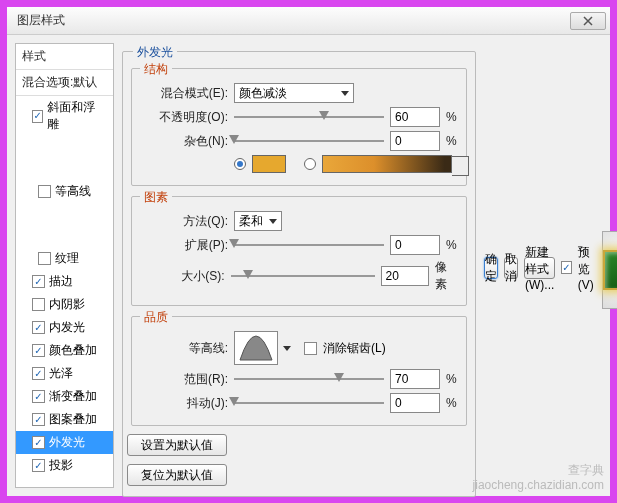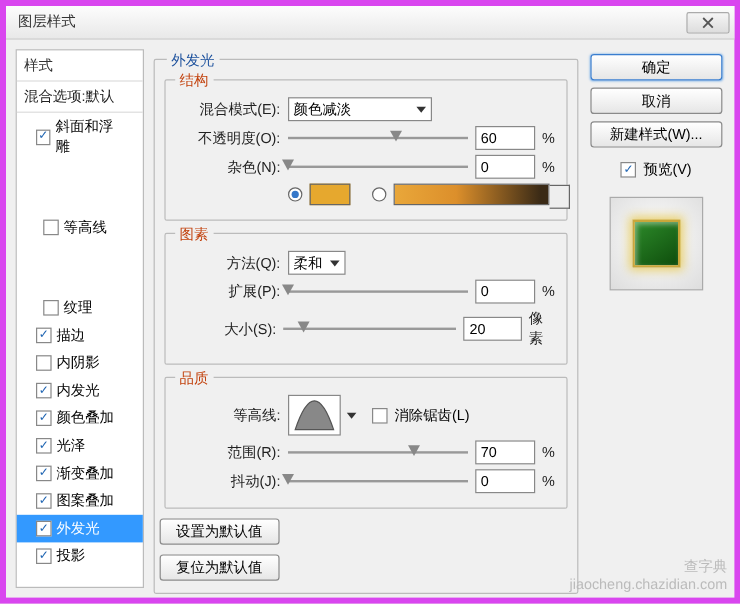--- a/index.html
+++ b/index.html
@@ -1,33 +1,33 @@
 <!DOCTYPE html>
 <html><head>
 <meta charset="utf-8">
 <style>
 * { box-sizing: border-box; margin: 0; padding: 0; font-family: "Microsoft YaHei", SimSun, sans-serif; font-size: 12px; }
 body { background: #f0f0f0; }
-.dialog { width: 617px; height: 503px; background: #f0f0f0; border: 5px solid #d946ef; position: relative; }
+.dialog { width: 617px; height: 503px; background: #f0f0f0; border: 7px solid #d946ef; position: relative; }
 .titlebar { height: 28px; background: linear-gradient(#fdfdfd, #e8e8e8); border-bottom: 1px solid #ccc; display: flex; align-items: center; padding: 0 4px; }
 .titlebar-title { flex: 1; padding-left: 6px; color: #333; }
 .close-btn { width: 36px; height: 18px; background: linear-gradient(#f5f5f5,#ddd); border: 1px solid #aaa; border-radius: 2px; display: flex; align-items: center; justify-content: center; cursor: pointer; }
 .close-btn svg { width: 10px; height: 10px; }
 .body { display: flex; padding: 8px; gap: 8px; height: calc(100% - 28px); }
 .sidebar { width: 110px; border: 1px solid #bbb; background: #fff; }
 .sidebar-header { padding: 4px 6px; border-bottom: 1px solid #ddd; color: #333; }
 .sidebar-sub { padding: 4px 6px; border-bottom: 1px solid #ddd; color: #222; }
 .sidebar-item { display: flex; align-items: center; padding: 3px 16px; gap: 4px; cursor: pointer; }
 .sidebar-item.indent { padding-left: 22px; margin-top: 44px; }
 .sidebar-item.selected { background: #3399ff; color: #fff; }
 .cb { width: 13px; height: 13px; border: 1px solid #888; background: #fff; display: inline-flex; align-items: center; justify-content: center; }
 .cb.checked::after { content: "✓"; font-size: 10px; color: #2166b3; line-height: 1; }
 .sidebar-item.selected .cb.checked::after { color: #2166b3; }
 .main { flex: 1; position: relative; }
-.rightcol { width: 118px; display: flex; flex-direction: column; gap: 6px; align-items: center; padding-top: 4px; }
+.rightcol { width: 118px; display: flex; flex-direction: row; gap: 6px; align-items: center; padding-top: 4px; }
 .btn { width: 110px; height: 22px; background: linear-gradient(#fff,#e6e6e6); border: 1px solid #8a8a8a; border-radius: 3px; cursor: pointer; display: flex; align-items: center; justify-content: center; }
 .btn.primary { border: 1px solid #3a7ecf; box-shadow: 0 0 2px #5aa0e8; }
 .group { border: 1px solid #bbb; border-radius: 2px; margin: 10px 4px 6px 4px; padding: 10px 8px 8px 8px; position: relative; }
 .group-title { position: absolute; top: -8px; left: 8px; background: #f0f0f0; padding: 0 4px; color: #c2410c; }
 .main-title { position: absolute; top: -8px; left: 10px; background: #f0f0f0; padding: 0 4px; color: #1a4f9c; }
 .main-outer { border: 1px solid #bbb; border-radius: 2px; padding: 6px 4px 10px 4px; margin-top: 8px; position: relative; }
 .row { display: flex; align-items: center; margin: 4px 0; gap: 6px; }
 .row-label { width: 88px; text-align: right; color: #222; }
 .select { width: 120px; height: 20px; border: 1px solid #888; background: #fff; display: flex; align-items: center; padding: 0 4px; justify-content: space-between; cursor: pointer; }
 .select.small { width: 48px; }

